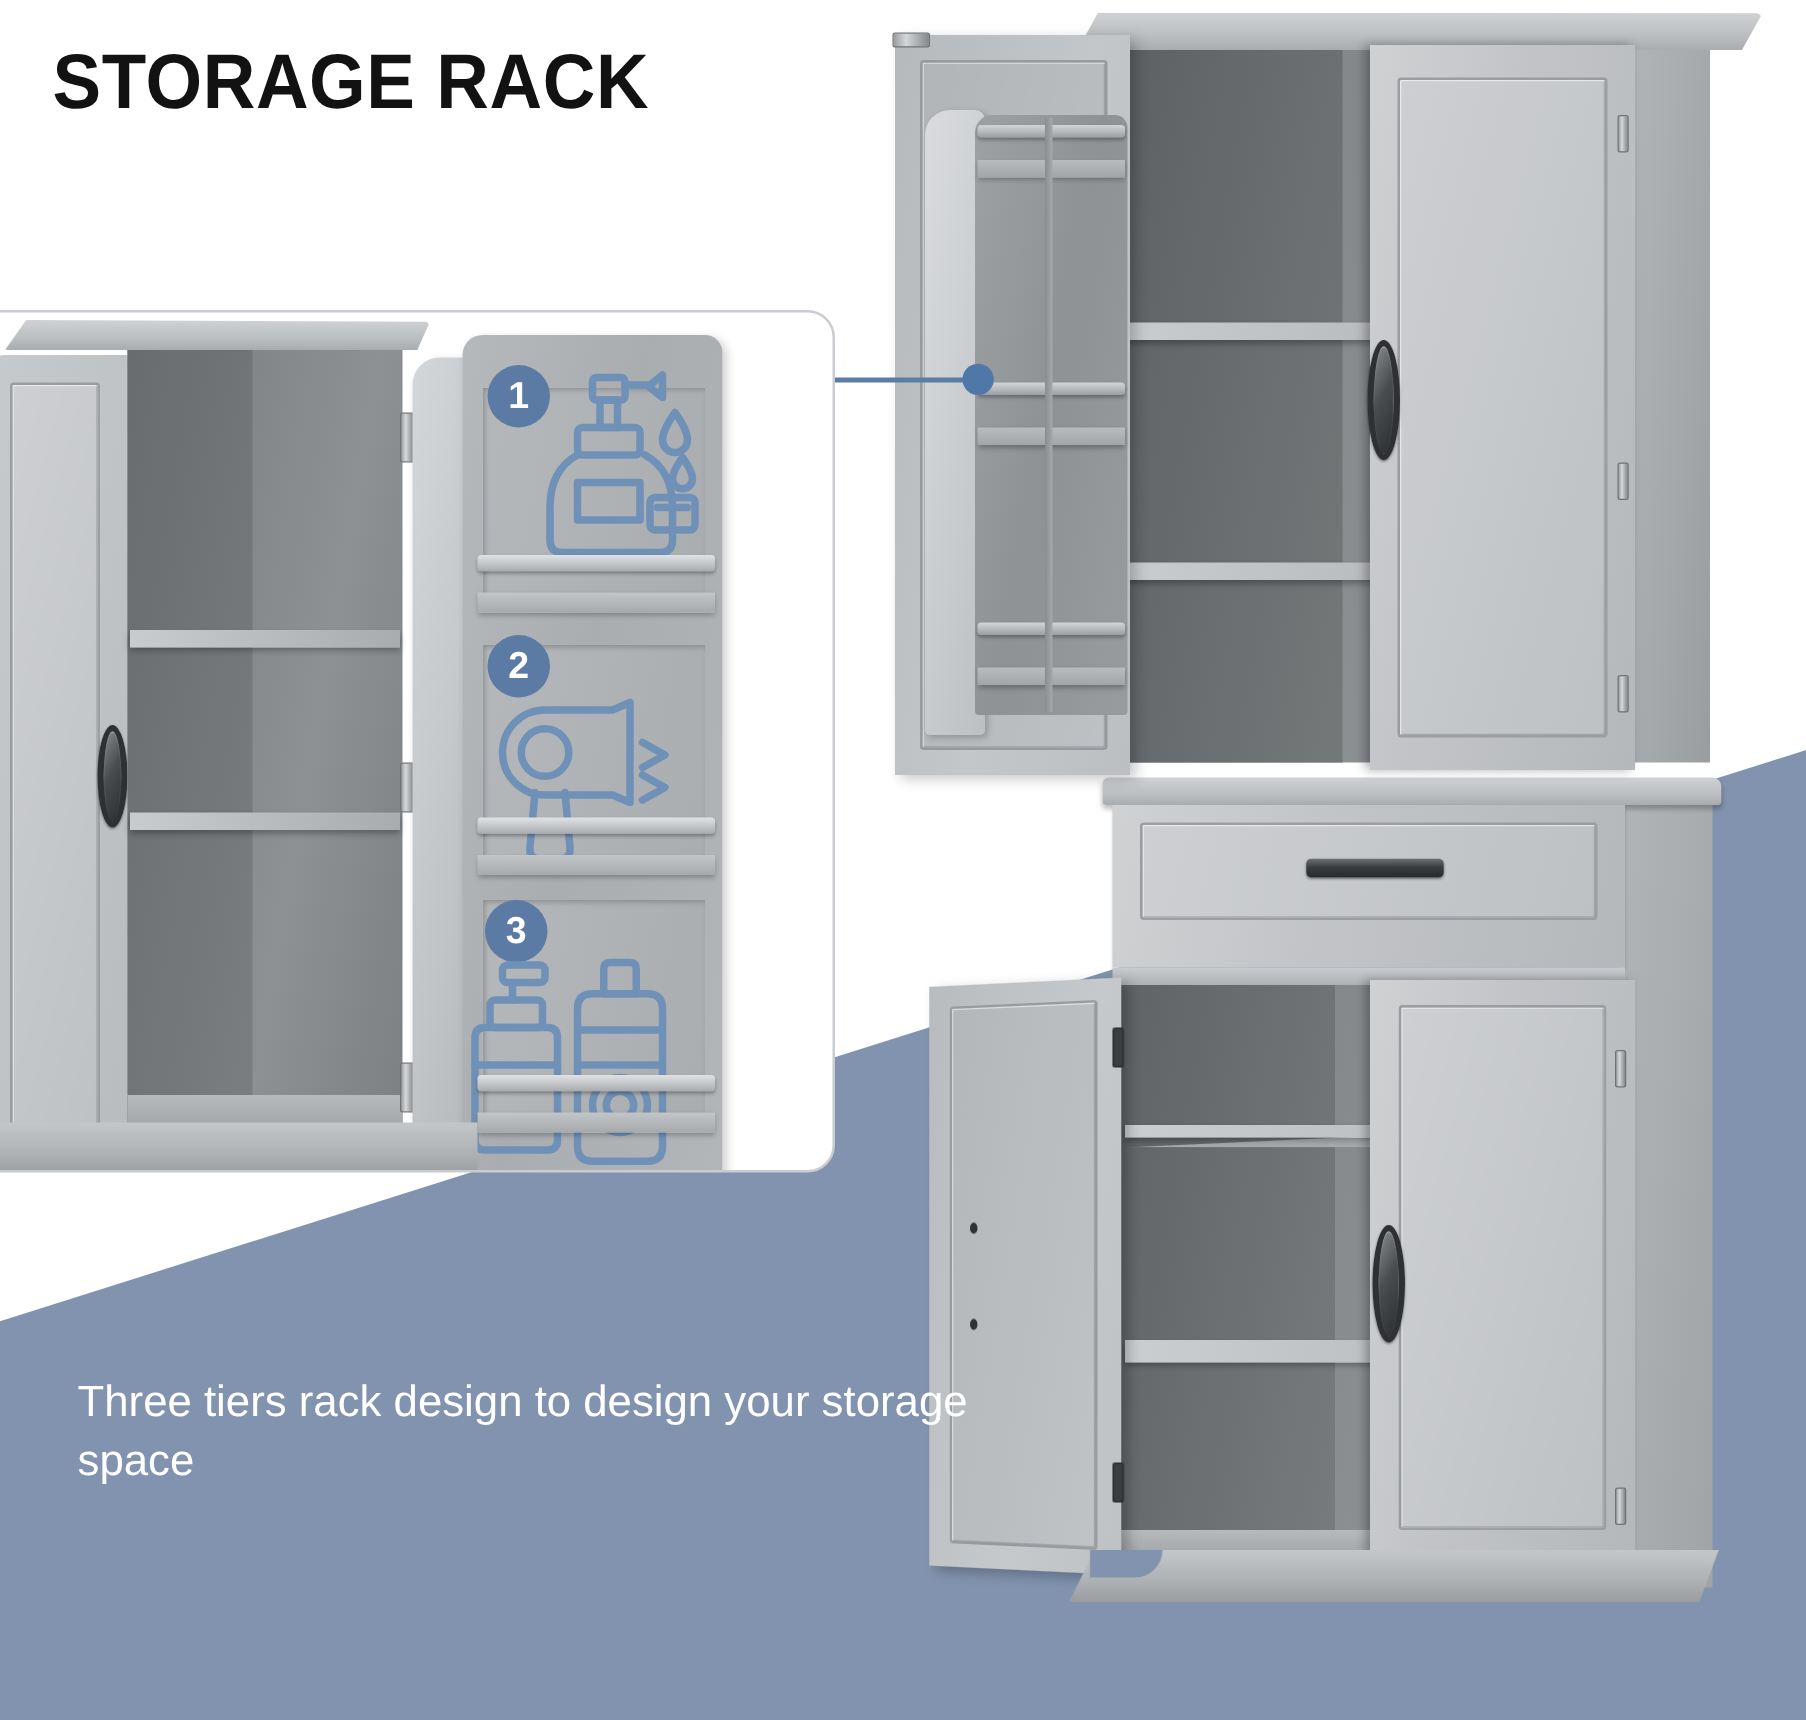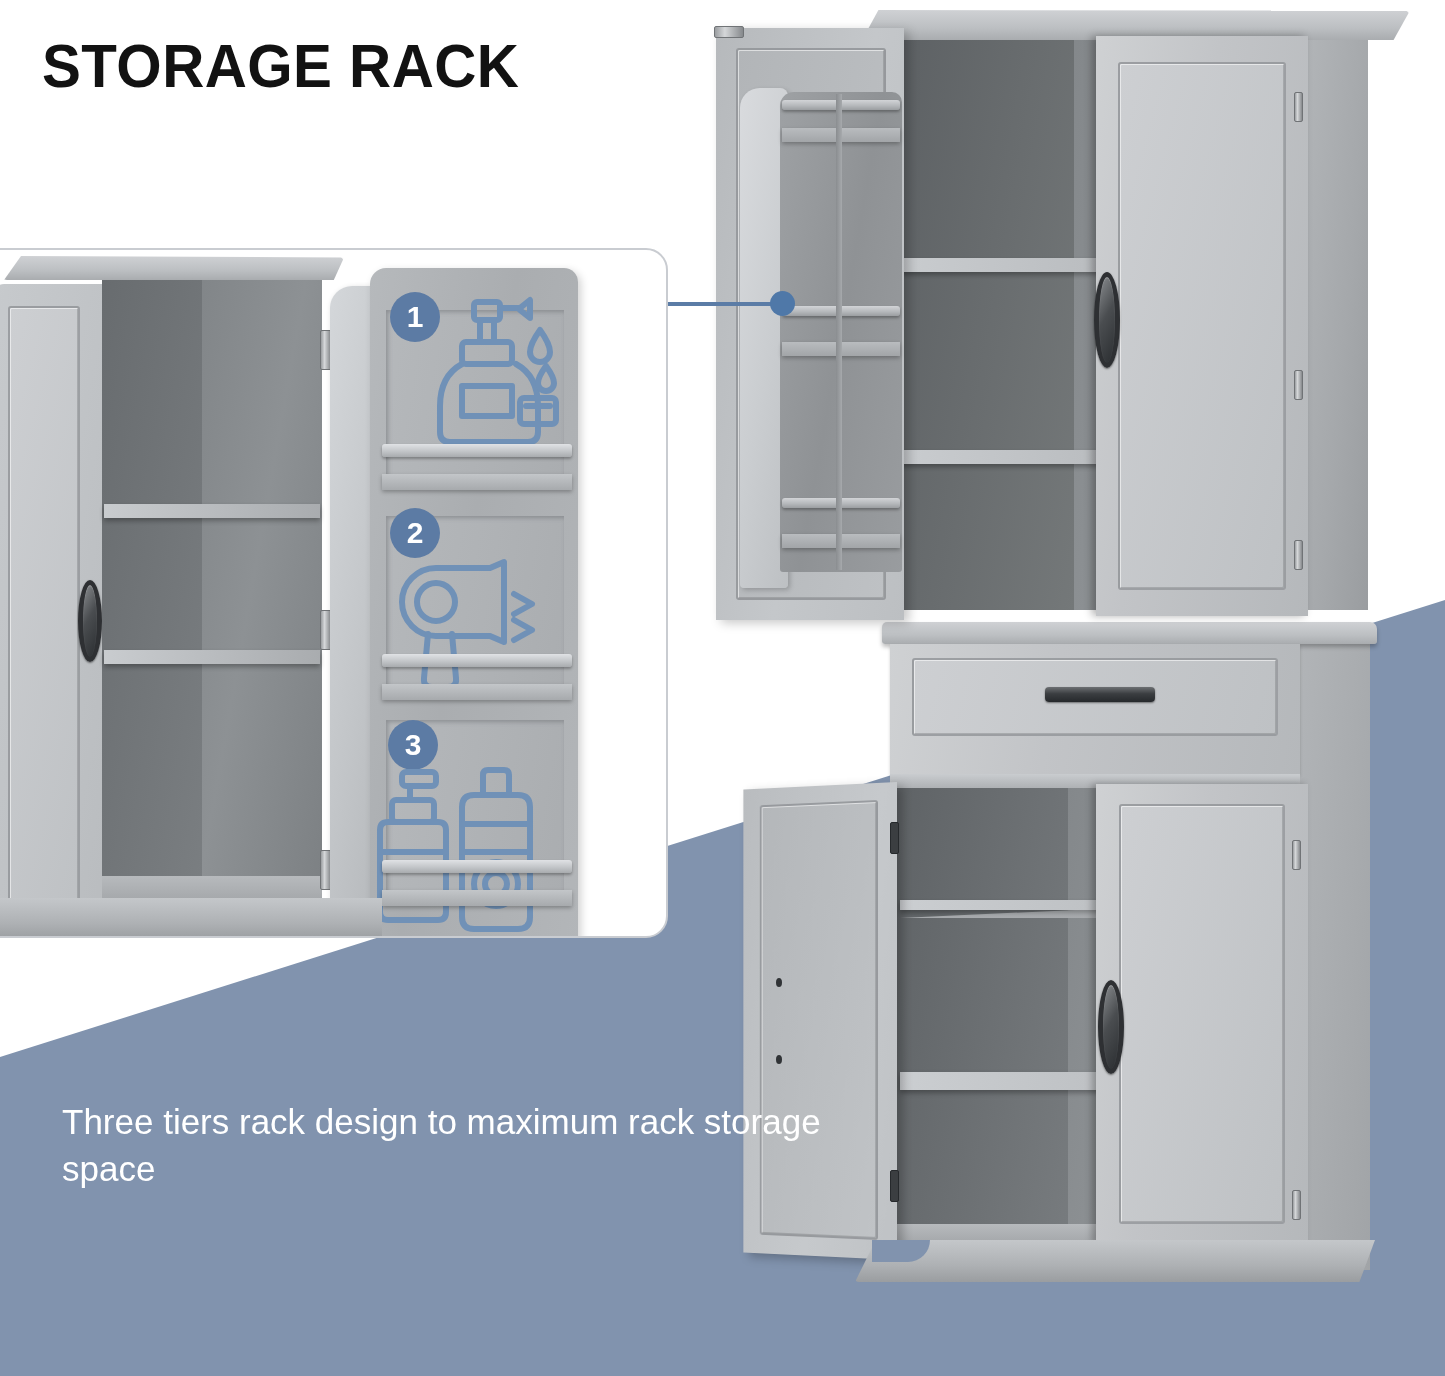--- a/index.html
+++ b/index.html
@@ -361,15 +361,15 @@
       <div class="rackrail" style="left:52px; top:592px; width:190px; height:13px;
                   background:linear-gradient(180deg,#e0e2e5,#c0c3c6 60%,#a8abae);"></div>
       <div class="rackshelf" style="left:52px; top:622px; width:190px; height:16px;
                   background:linear-gradient(180deg,#c3c6c9,#a7aaad);"></div>
     </div>
 
     <div class="plinth" style="left:0px; top:648px; width:400px; height:42px;"></div>
   </div>
 
   <div class="title">STORAGE RACK</div>
-  <div class="caption">Three tiers rack design to maximum rack storage space</div>
+  <div class="caption">Three tiers rack design to design your storage space</div>
 
 </div>
 
 </body></html>

